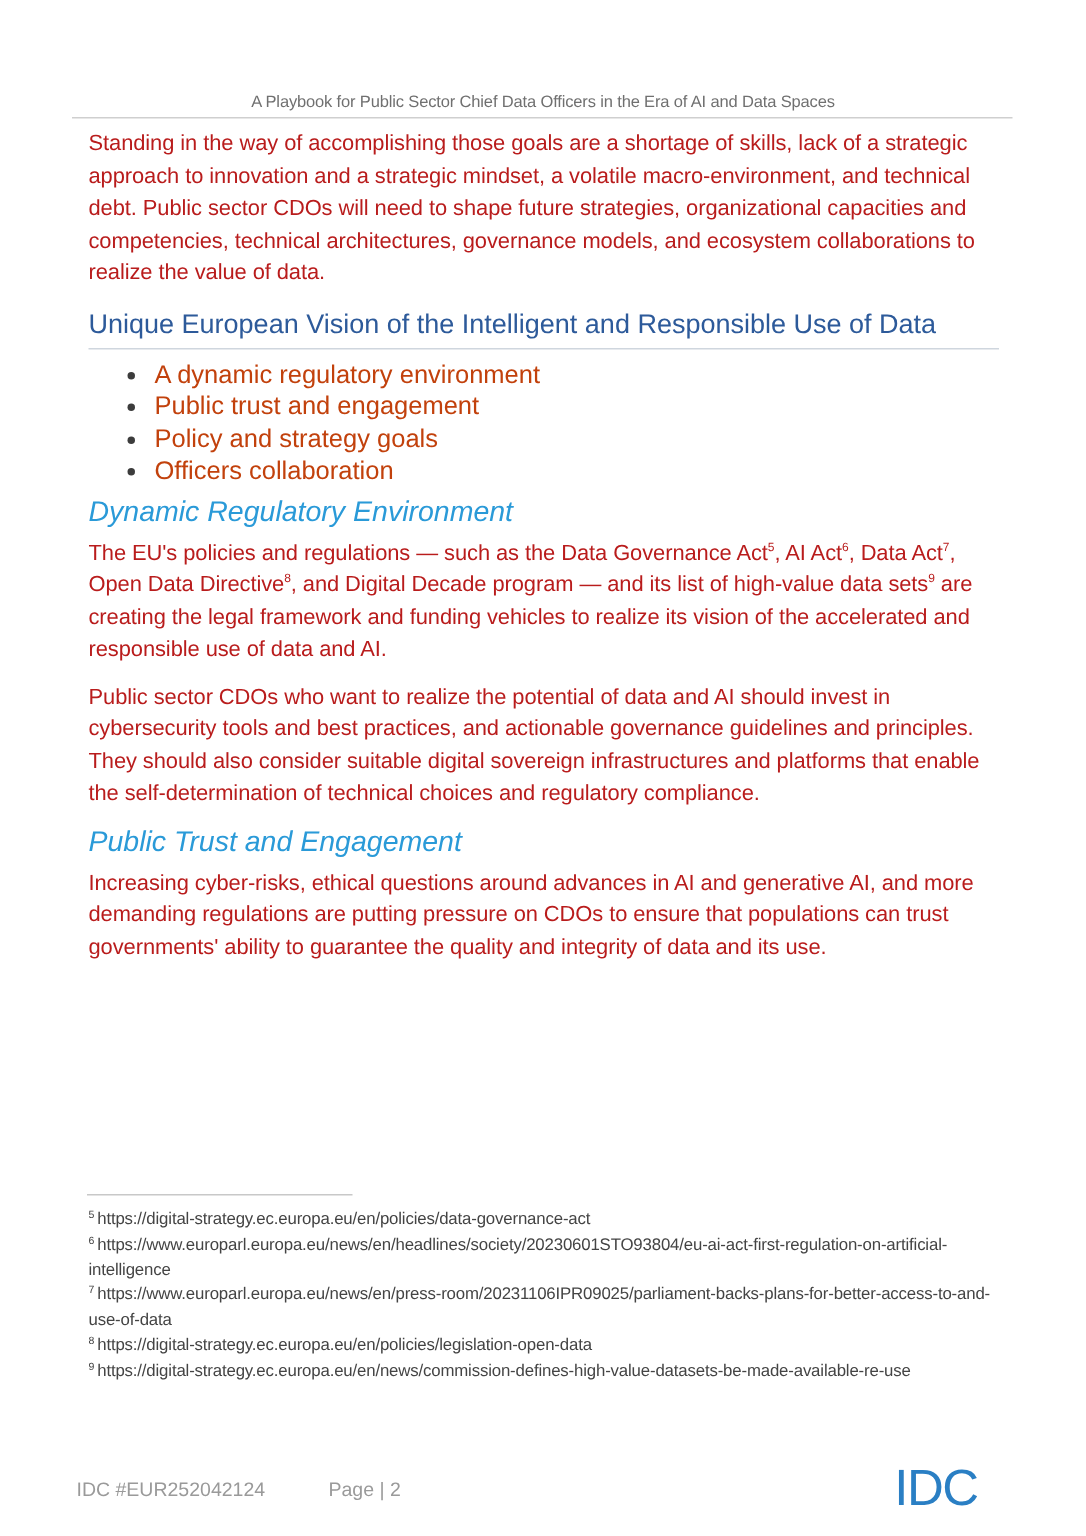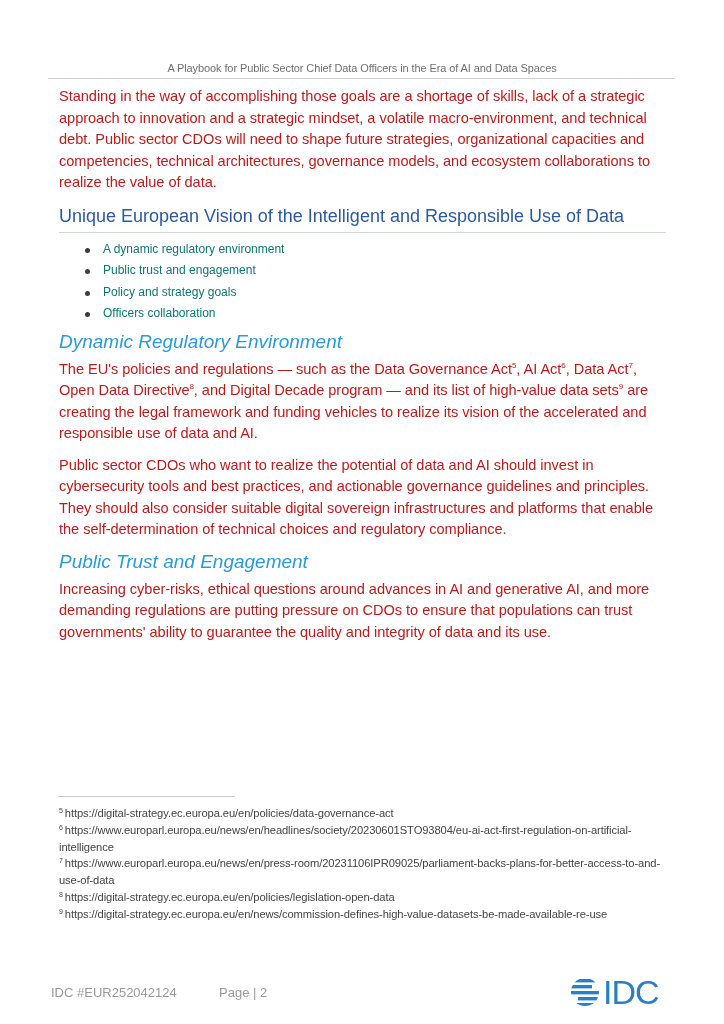--- a/index.html
+++ b/index.html
@@ -71,23 +71,23 @@
     }
     ul.bullets {
       list-style: none;
       margin: 0 0 6px 0;
       padding: 0;
     }
     ul.bullets li {
       position: relative;
       padding-left: 44px;
       font-family: "Liberation Sans", sans-serif;
-      font-size: 12px;
+      font-size: 17px;
       line-height: 21.5px;
-      color: #0f766e;
+      color: #c2410c;
     }
     ul.bullets li .dot {
       position: absolute;
       left: 26px;
       top: 9px;
       width: 5px;
       height: 5px;
       border-radius: 50%;
       background: #3c3c3c;
     }
@@ -136,20 +136,21 @@
       width: 168px;
     }
     .logo {
       position: absolute;
       top: 975px;
       left: 570px;
       width: 105px;
       height: 34px;
       display: flex;
       align-items: center;
+      flex-direction: column;
     }
     .logo svg {
       display: block;
     }
     .logo-text {
       font-family: "Liberation Sans", sans-serif;
       font-size: 34px;
       font-weight: normal;
       color: #2a7fc4;
       letter-spacing: -1px;

